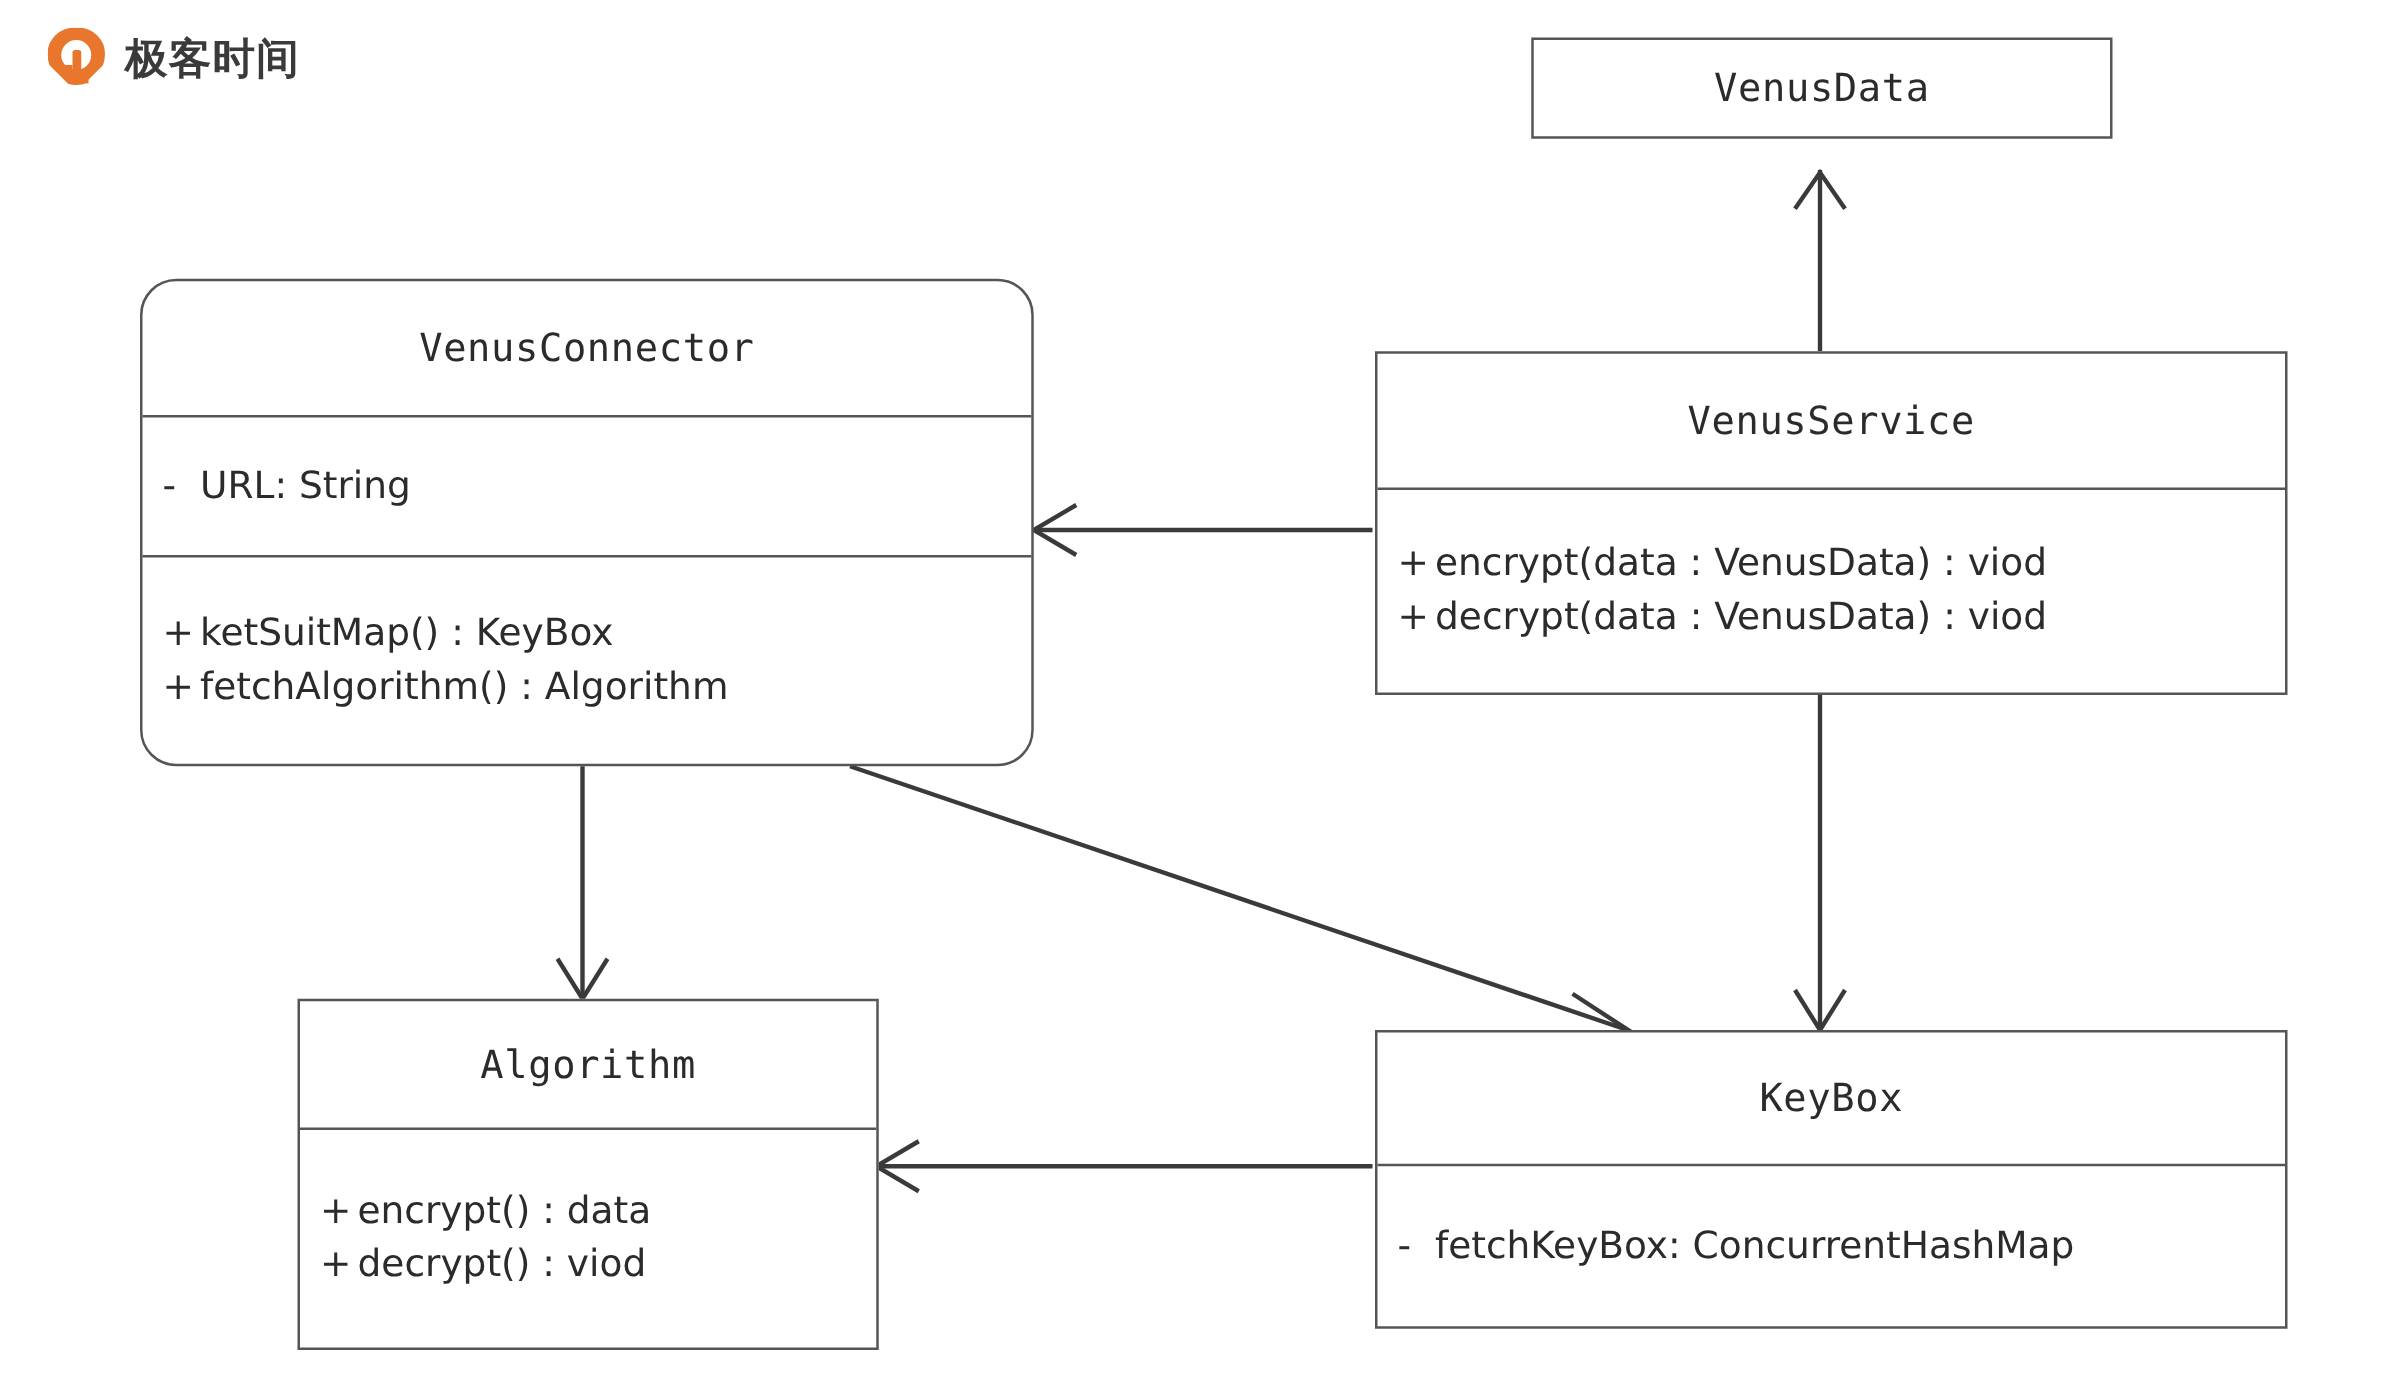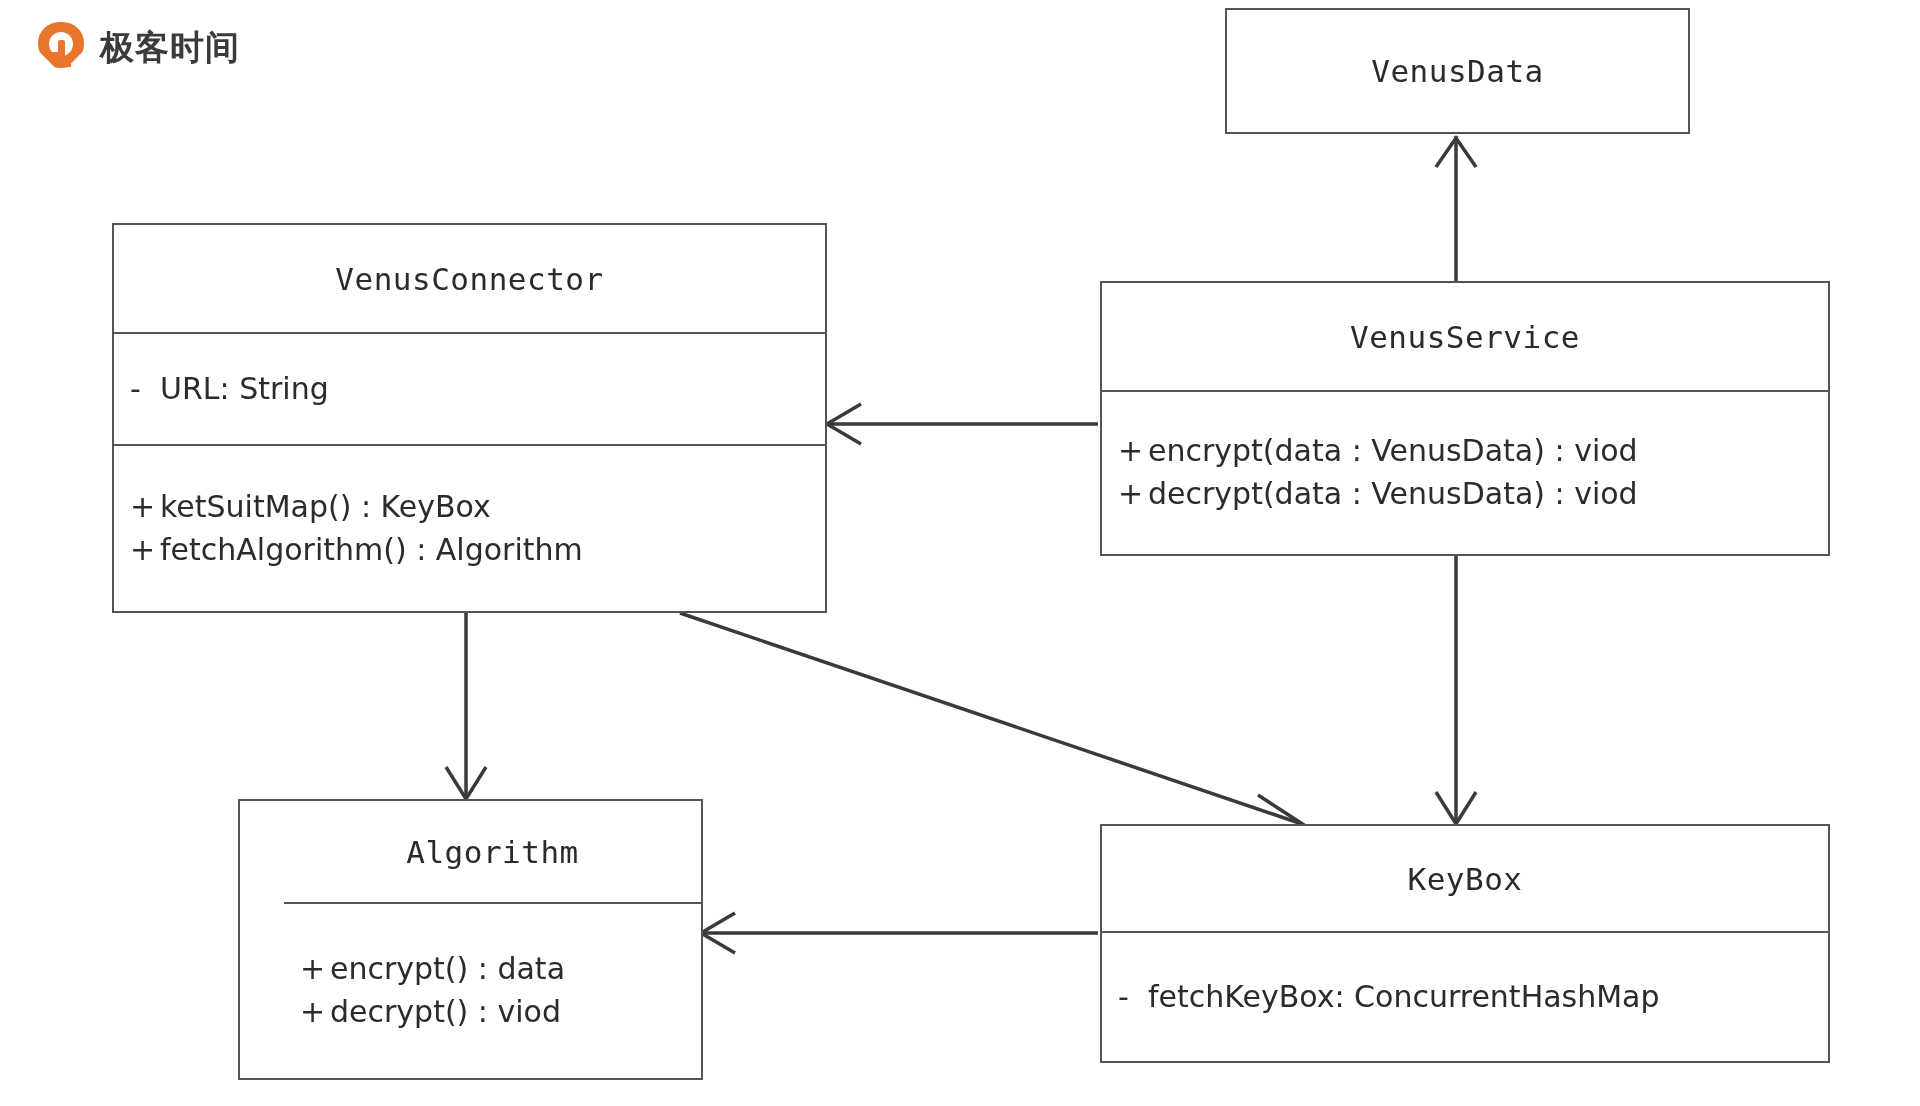--- a/index.html
+++ b/index.html
@@ -184,27 +184,27 @@
       </g>
 
       <g>
         <line x1="1098" y1="933" x2="703" y2="933"></line>
         <polyline points="735,913 701,933 735,953" stroke-linejoin="miter"></polyline>
       </g>
 
     </g>
   </svg>
 
-  <div class="uml-class" style="left:1225px; top:8px; width:465px; height:126px;">
+  <div class="uml-class" style="left:1225px; top:30px; width:465px; height:81px;">
     <div class="compartment" style="flex:1 1 auto;">
       <div class="class-title">VenusData</div>
     </div>
   </div>
 
-  <div class="uml-class" style="left:112px; top:223px; width:715px; height:390px;">
+  <div class="uml-class" style="left:112px; top:223px; width:715px; height:390px;border-radius:29px;">
     <div class="compartment" style="height:107px;">
       <div class="class-title">VenusConnector</div>
     </div>
     <div class="compartment member-list" style="height:112px;">
       <div class="member">
         <span class="vis">-</span>
         <span class="sig">URL: String</span>
       </div>
     </div>
     <div class="compartment member-list" style="flex:1 1 auto;">
@@ -228,21 +228,21 @@
         <span class="vis">+</span>
         <span class="sig">encrypt(data : VenusData) : viod</span>
       </div>
       <div class="member">
         <span class="vis">+</span>
         <span class="sig">decrypt(data : VenusData) : viod</span>
       </div>
     </div>
   </div>
 
-  <div class="uml-class" style="left:238px; top:799px; width:465px; height:281px;padding-left:44px;">
+  <div class="uml-class" style="left:238px; top:799px; width:465px; height:281px;">
     <div class="compartment" style="height:101px;">
       <div class="class-title">Algorithm</div>
     </div>
     <div class="compartment member-list" style="flex:1 1 auto;">
       <div class="member">
         <span class="vis">+</span>
         <span class="sig">encrypt() : data</span>
       </div>
       <div class="member">
         <span class="vis">+</span>

